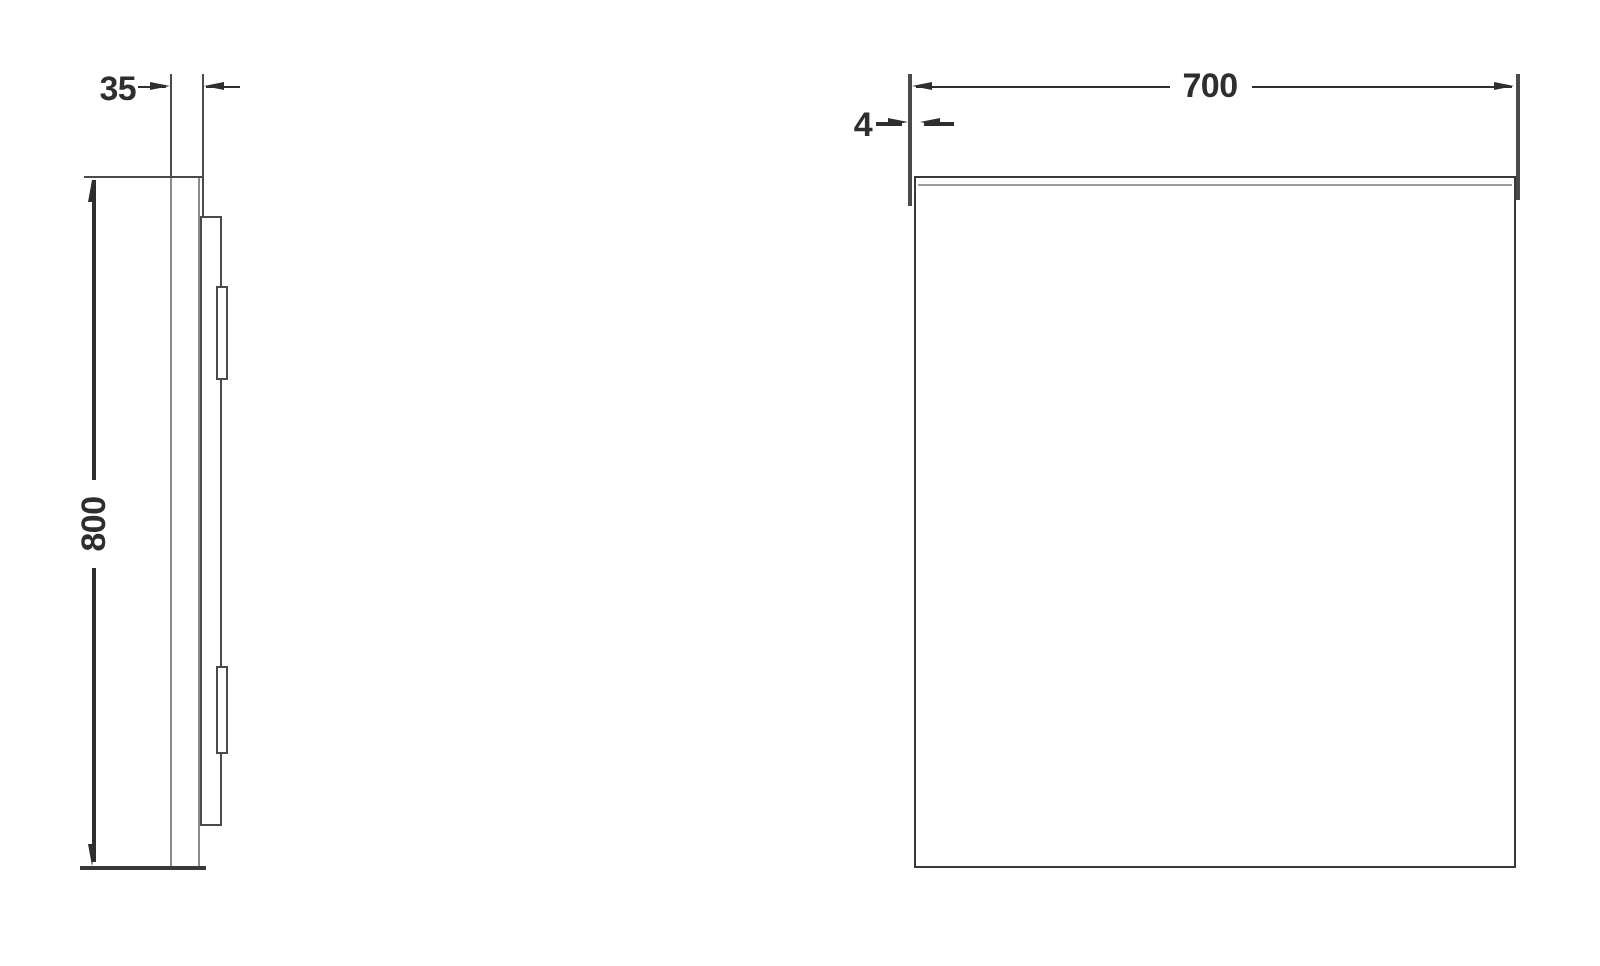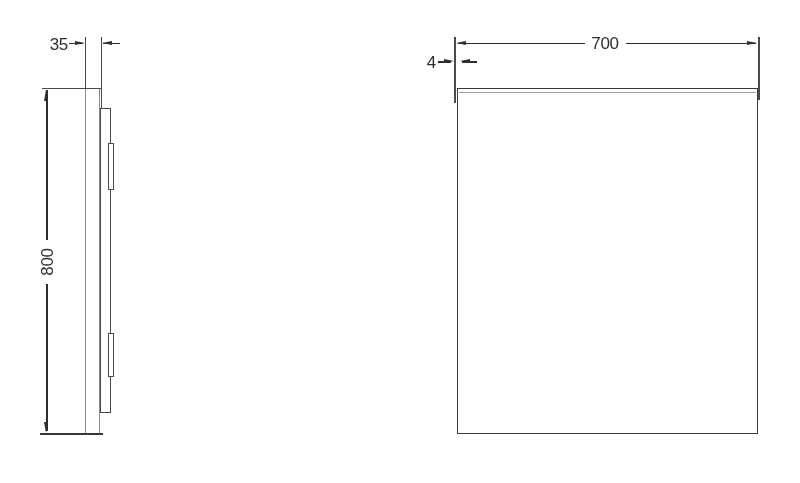--- a/index.html
+++ b/index.html
@@ -7,20 +7,21 @@
     --line-dark:#383838;
     --line-gray:#9e9e9e;
     --dim:#2e2e2e;
     --bg:#ffffff;
   }
   html,body{margin:0;padding:0;}
   body{background:#f4f4f4;font-family:"Liberation Sans", sans-serif;}
   .canvas{
     position:relative;width:800px;height:483px;background:var(--bg);
     overflow:hidden;
+    font-weight:bold;
   }
   
   .rect{position:absolute;background:transparent;box-sizing:border-box;}
   .glass{border:1.5px solid #8c8c8c;}
   .box{border:1.3px solid var(--line);background:var(--bg);}
   .bracket{border:1.2px solid var(--line);background:var(--bg);}
   .panel{border:1.6px solid var(--line-dark);}
   
   .hline{position:absolute;height:1.5px;background:var(--line);}
   .vline{position:absolute;width:1.3px;background:var(--line);}

